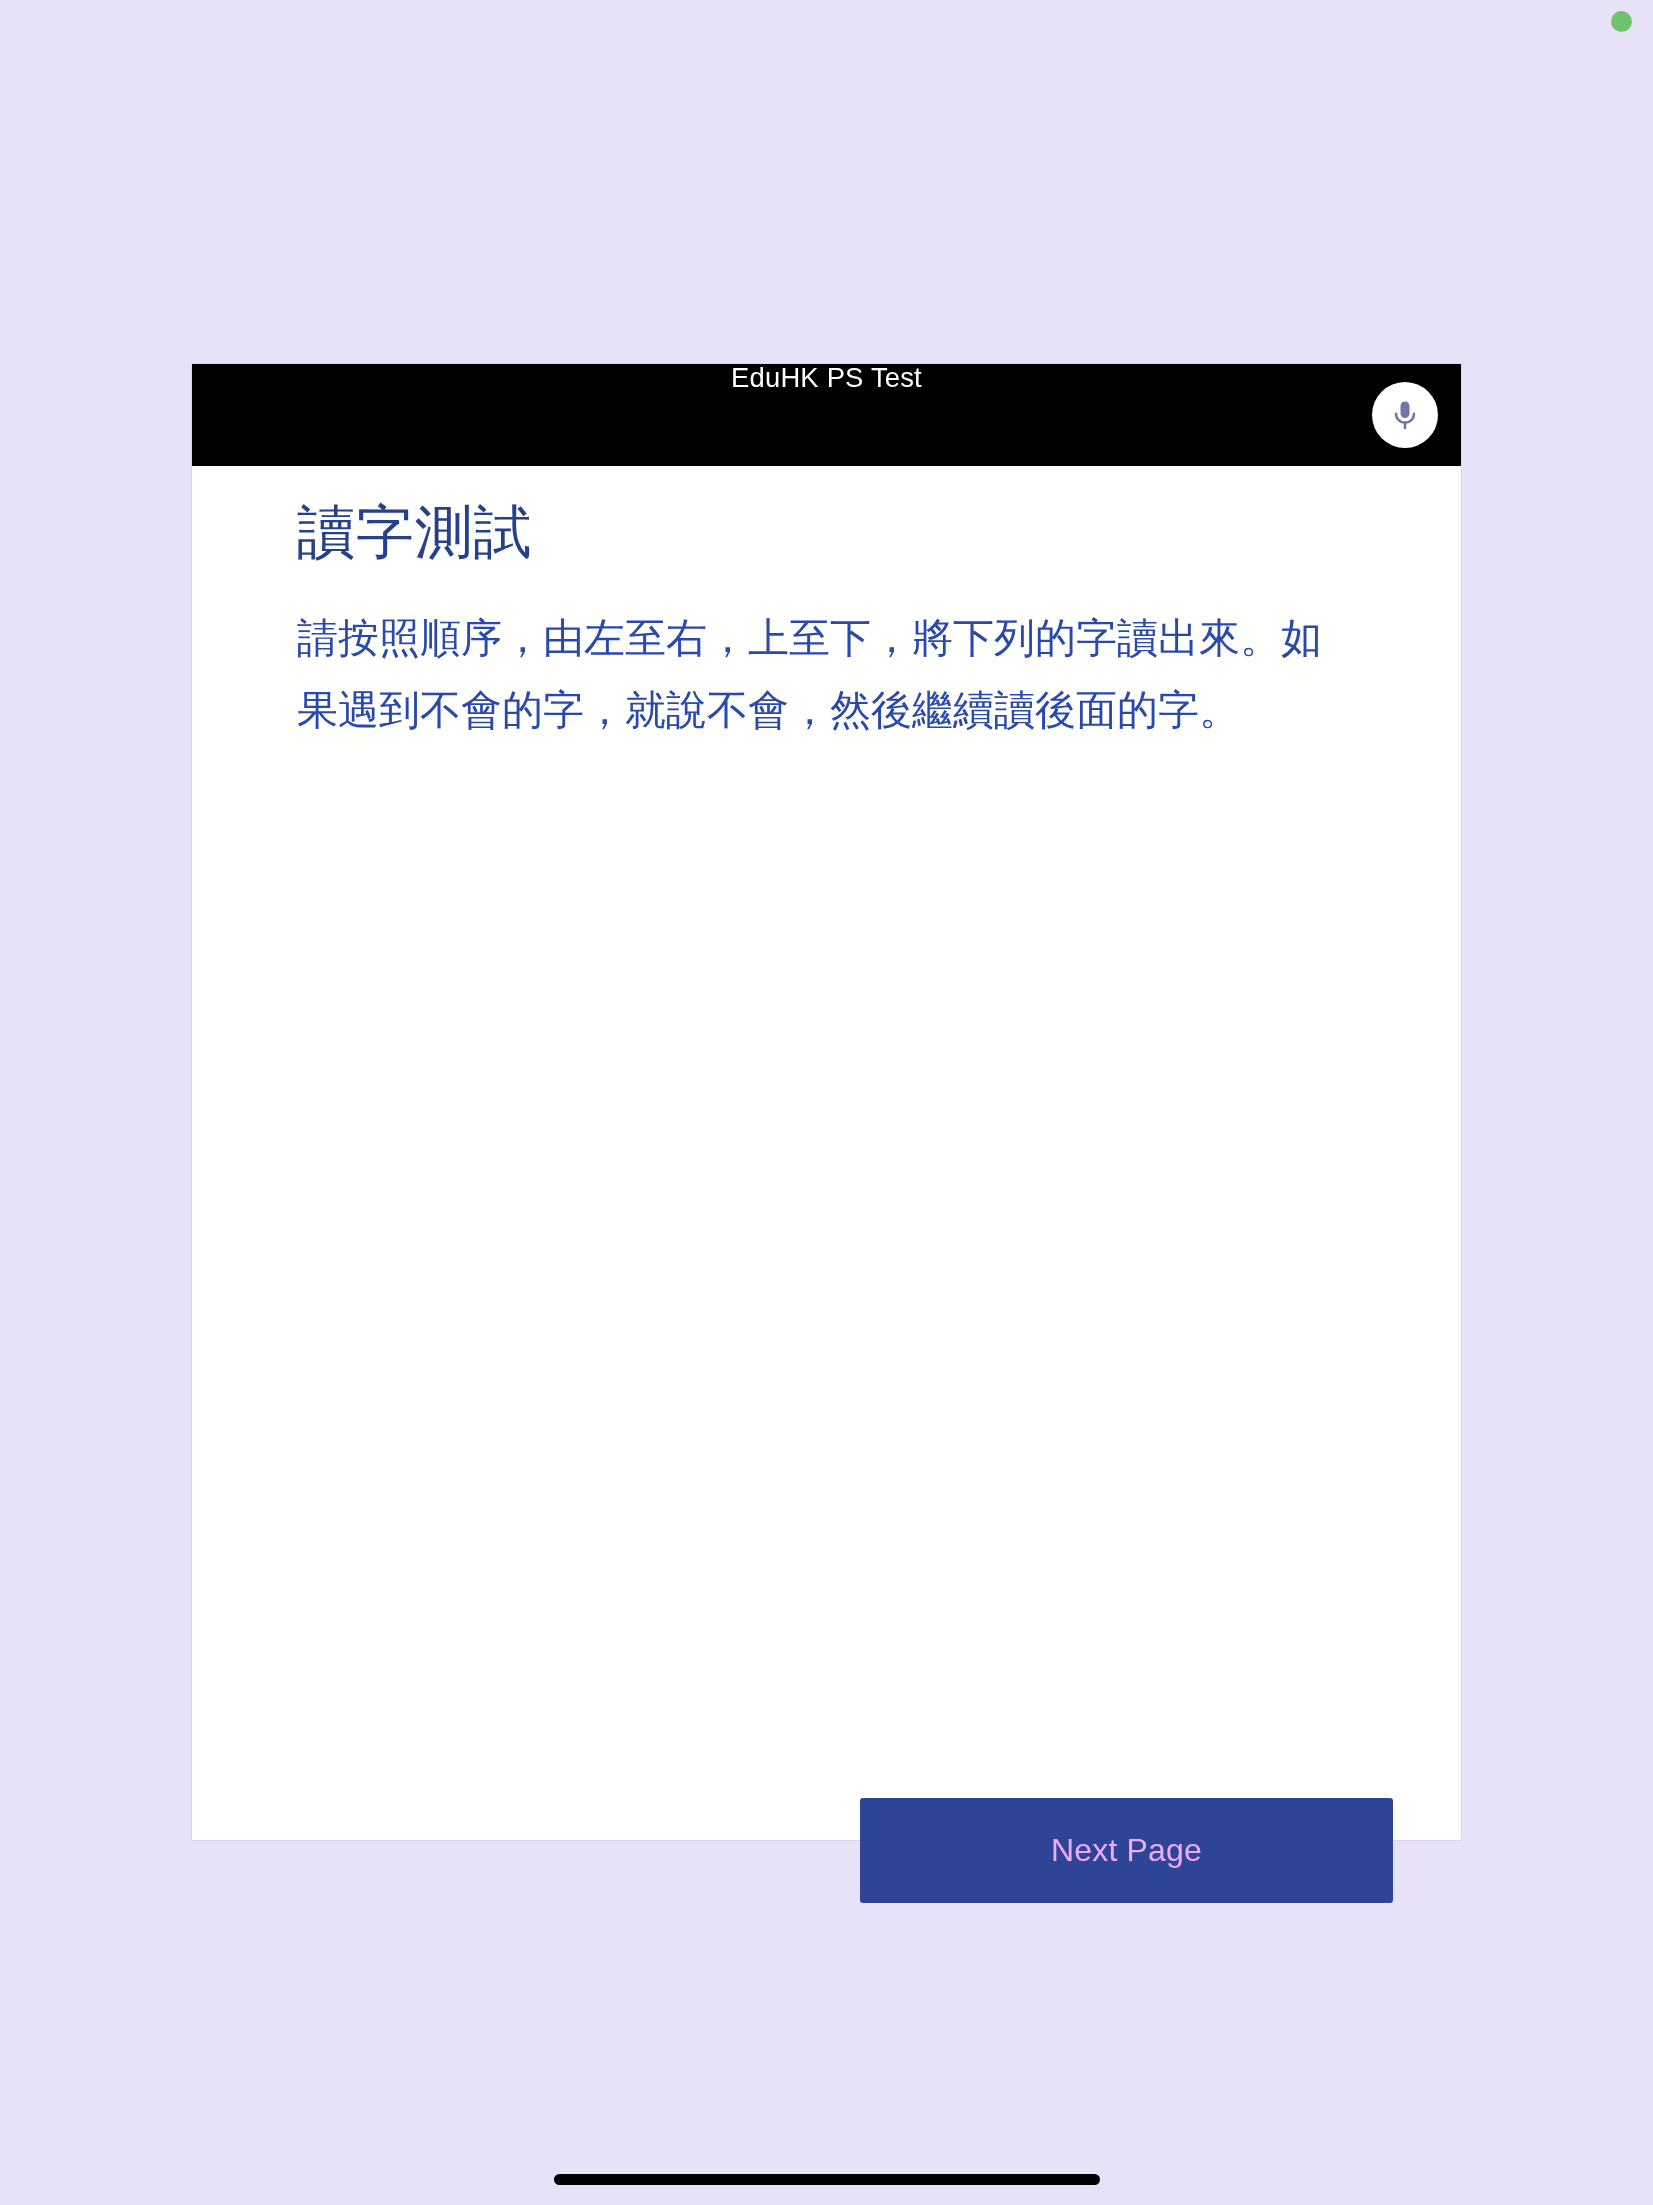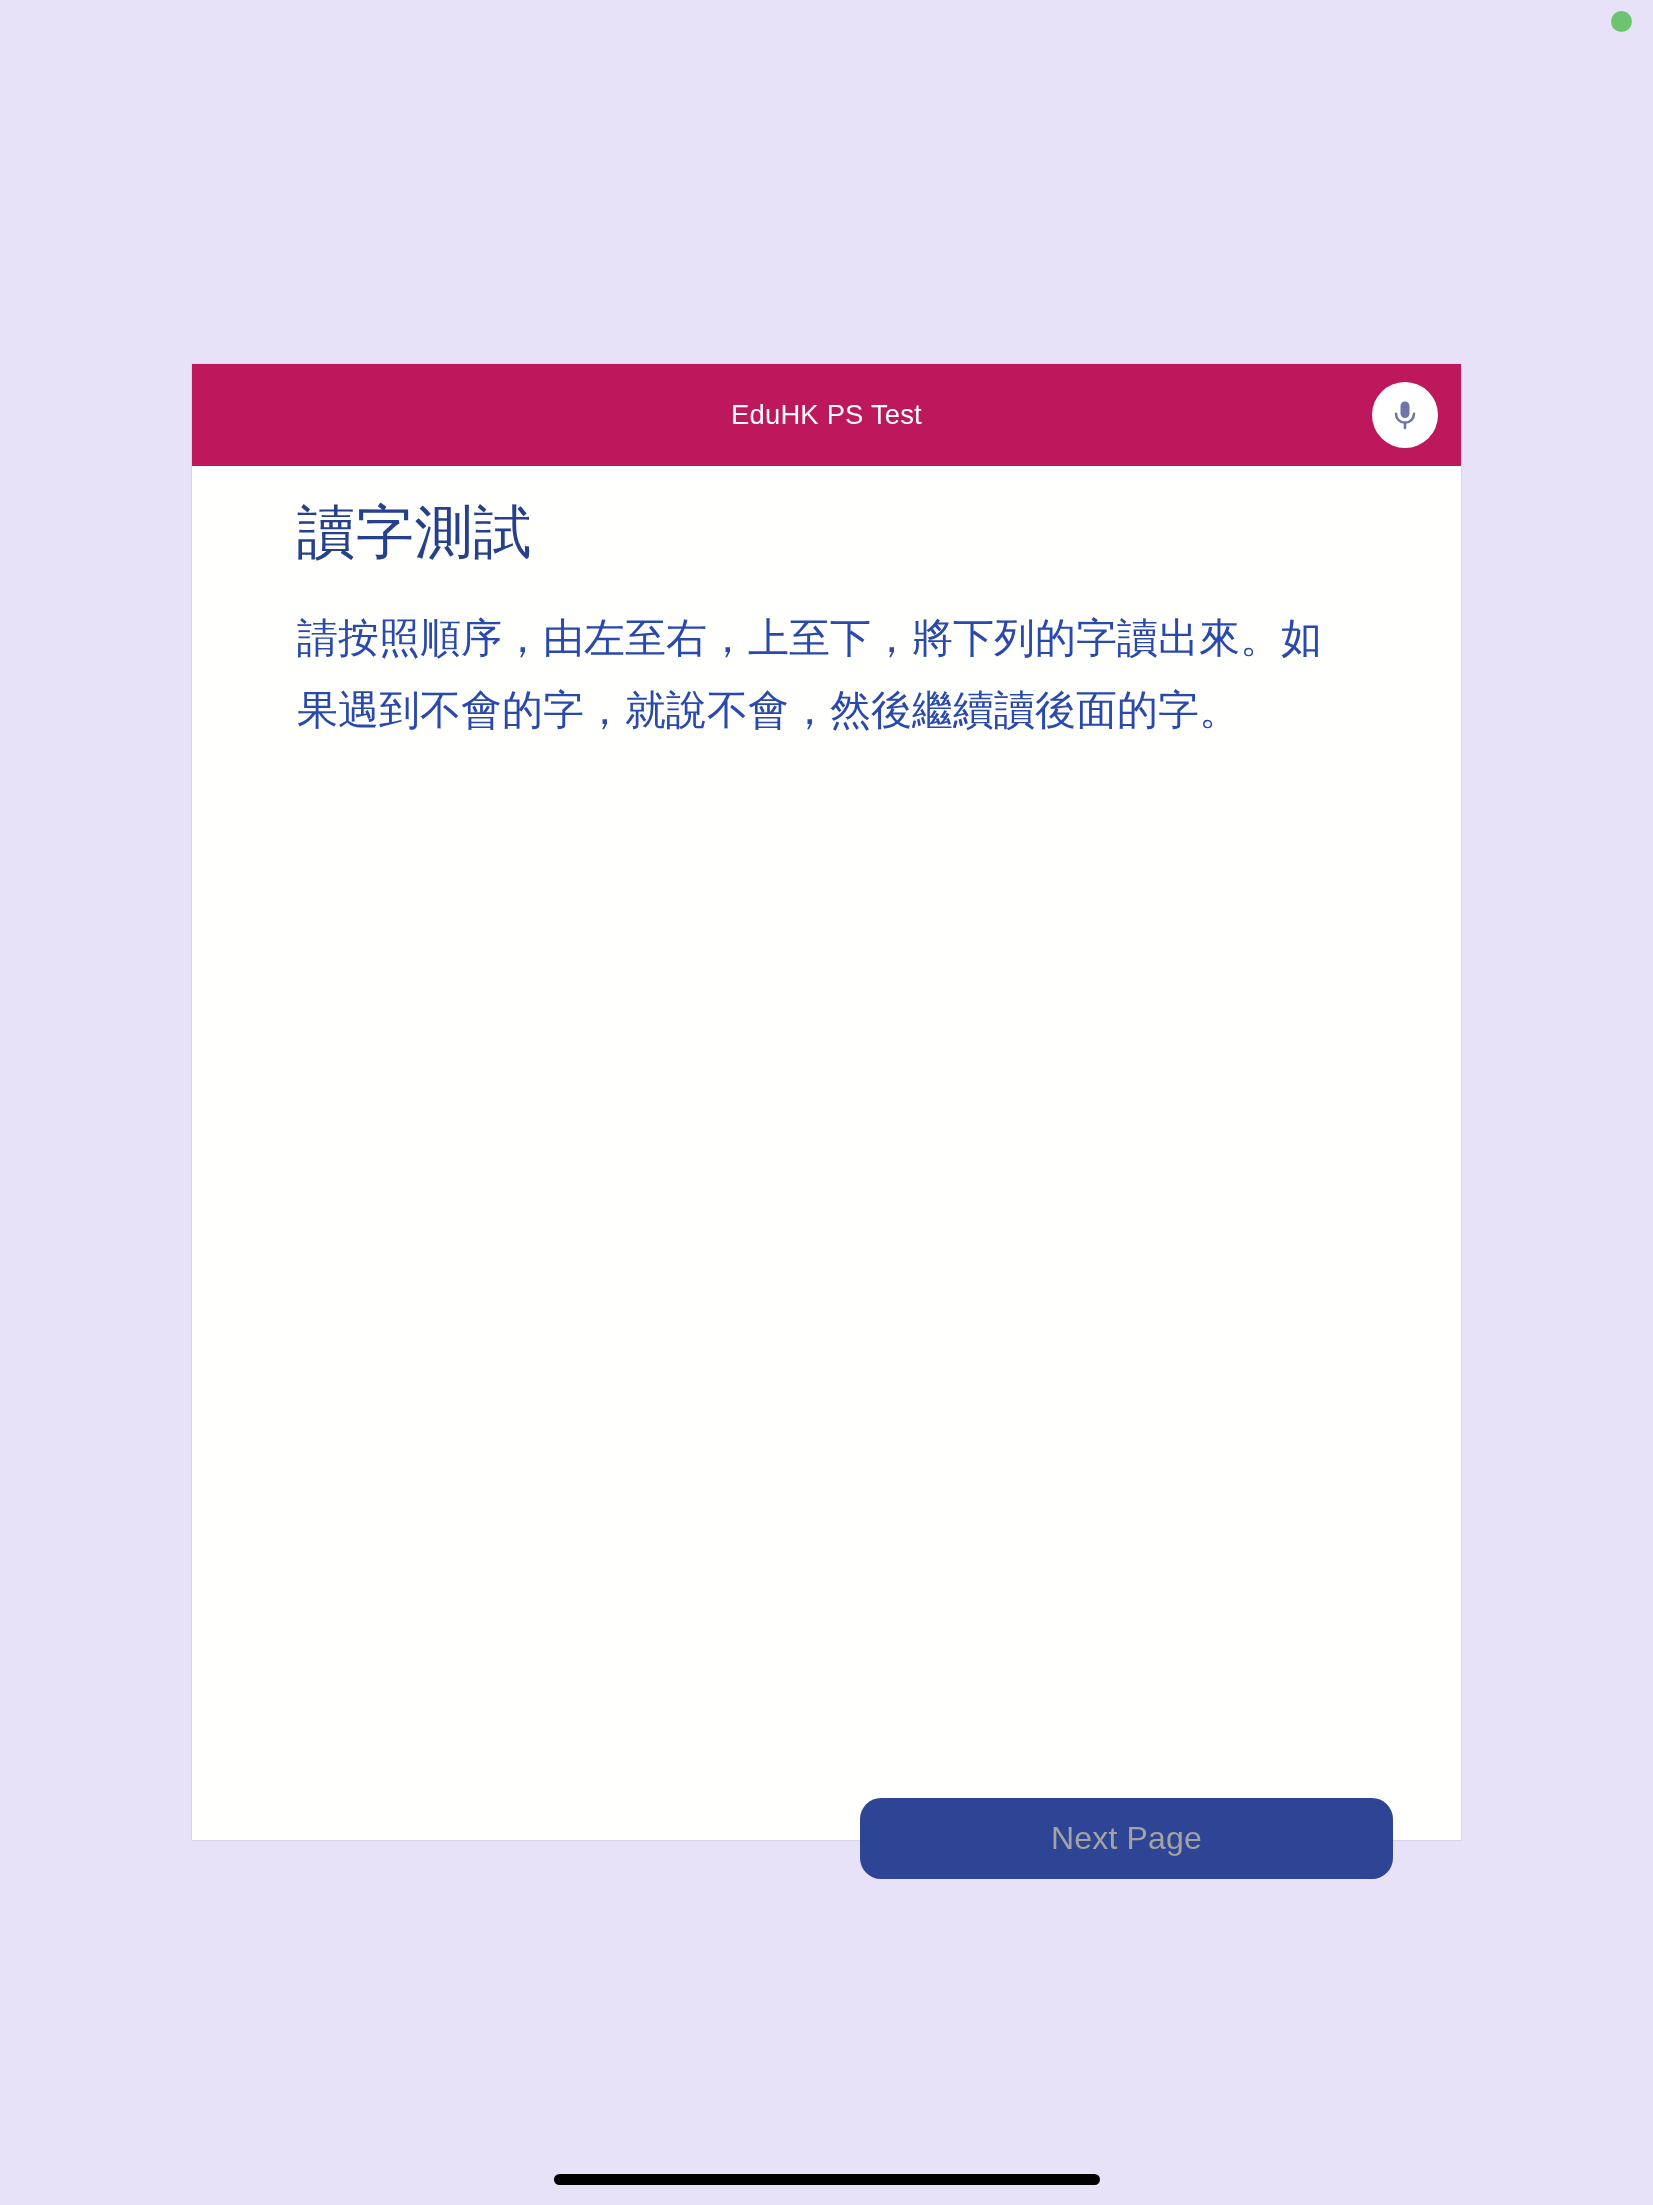--- a/index.html
+++ b/index.html
@@ -38,23 +38,22 @@
     display: flex;
     flex-direction: column;
     box-shadow: 0 0 0 0.8px rgba(70,70,140,0.10);
   }
 
   
   #app-header {
     position: relative;
     height: 102px;
     flex: 0 0 102px;
-    background: #be185d;
+    background: #000000;
     display: flex;
-    align-items: center;
     justify-content: center;
   }
   #app-header-title {
     color: #ffffff;
     font-size: 27.4px;
     letter-spacing: 0.2px;
     font-weight: 400;
     line-height: 1;
   }
   #mic-button {
@@ -105,25 +104,25 @@
     text-align: left;
     font-family: Liberation Serif, serif;
   }
 
   
   #next-page-button {
     position: absolute;
     left: 668px;
     top: 1332px;
     width: 533px;
-    height: 81px;
+    height: 105px;
     background: #2e4494;
     border: none;
-    border-radius: 21px;
-    color: #a3a3a3;
+    border-radius: 3px;
+    color: #f0abfc;
     font-size: 32px;
     font-family: "Liberation Sans", "DejaVu Sans", sans-serif;
     letter-spacing: 0.2px;
     cursor: pointer;
     display: flex;
     align-items: center;
     justify-content: center;
   }
 
   

